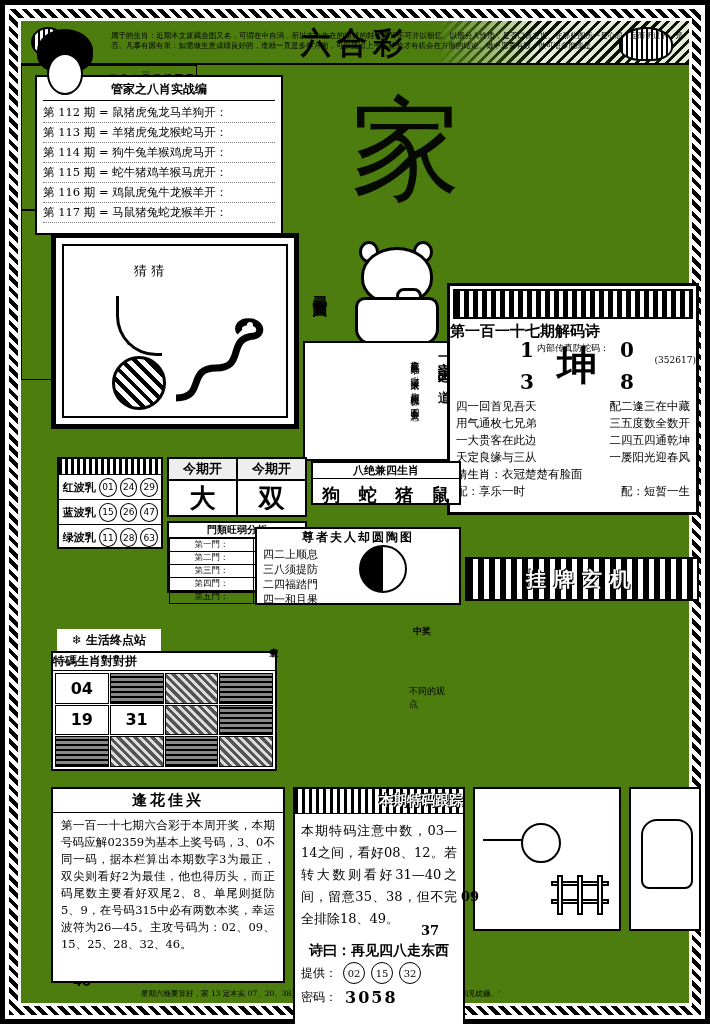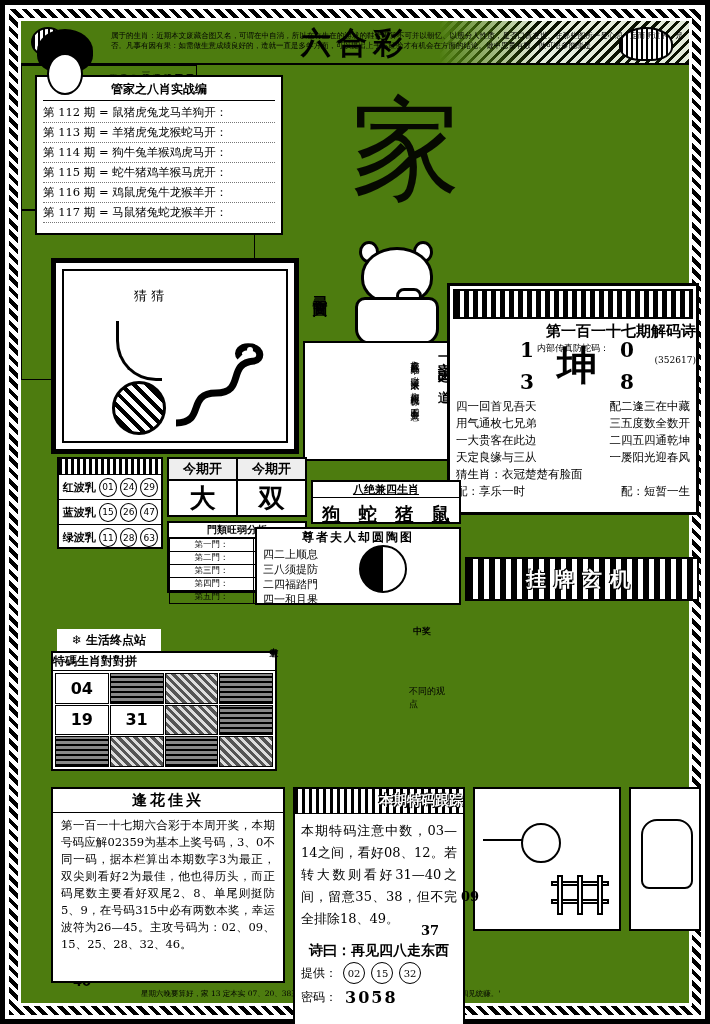--- a/index.html
+++ b/index.html
@@ -74,21 +74,21 @@
 
   
   .calli {
     position:absolute; left: 290px; top: 58px; width: 190px; height: 150px;
     font-family:"DejaVu Serif","Liberation Serif",serif;
     font-size: 110px; color:#000; text-align:center; line-height:140px;
     opacity:.92;
   }
 
   
-  #pic-box { left: 30px; top: 237px; width: 248px; height: 196px; border:5px solid #000; }
+  #pic-box { left: 30px; top: 212px; width: 248px; height: 196px; border:5px solid #000; }
   #pic-inner { position:absolute; inset:6px; border:2px solid #000; background:#fff; overflow:hidden;}
   .pic-char { position:absolute; font-size:13px; font-family:"DejaVu Serif",serif; }
   .snake {
     position:absolute; right:20px; top:52px; width:100px; height:110px;
   }
   .orb {
     position:absolute; left: 48px; top: 110px; width: 54px; height:54px; border-radius:50%;
     border:3px solid #000;
     background: repeating-linear-gradient(45deg,#000 0 4px,#fff 4px 9px);
   }
@@ -113,21 +113,21 @@
   #scroll-box { left: 282px; top: 320px; width: 160px; height: 120px; border:2px solid #000; }
   #scroll-box .vtxt{ position:absolute; right:8px; top:6px; writing-mode: vertical-rl; font-size:13px; letter-spacing:3px; font-weight:bold;}
   #scroll-box .vsmall{ position:absolute; right:40px; top:10px; writing-mode: vertical-rl; font-size:9px; line-height:12px; letter-spacing:1px; }
 
   
   #poem-box { left: 426px; top: 262px; width: 252px; height: 232px; border:3px solid #000; }
   #poem-banner{
     height: 30px; margin:3px; border:2px solid #000;
     background: repeating-linear-gradient(90deg,#000 0 5px,#fff 5px 9px);
   }
-  #poem-title{ text-align:right; font-size:15px; font-weight:bold; margin-top:3px;}
+  #poem-title{ text-align:left; font-size:15px; font-weight:bold; margin-top:3px;}
   #poem-sub{ text-align:center; font-size:9px; margin-top:1px;}
   #poem-code{ text-align:right; font-size:9px; }
   .big-kun {
     position:absolute; left: 92px; top: 52px; width: 70px; text-align:center;
     font-size: 40px; font-weight:bold; font-family:"DejaVu Serif",serif;
   }
   .digit { position:absolute; font-size:20px; font-weight:bold; font-family:"DejaVu Serif",serif;}
   #poem-lines{ position:absolute; left:6px; right:6px; top:112px; font-size:11.5px; line-height:17px;}
   #poem-lines .row{ display:flex; justify-content:space-between;}
 
@@ -146,21 +146,21 @@
   #open-box .ch{ font-size:13px; font-weight:bold; text-align:center; border-bottom:2px solid #000; padding:1px 0; background:#eee;}
   #open-box .cv{ flex:1; display:flex; align-items:center; justify-content:center; font-size:26px; font-weight:bold; font-family:"DejaVu Serif",serif;}
 
   
   #door-box { left:146px; top:500px; width:140px; height:72px; }
   #door-box .dt{ font-size:10px; font-weight:bold; text-align:center; border-bottom:1px solid #000;}
   #door-box table{ width:100%; border-collapse:collapse; font-size:8.5px;}
   #door-box td{ border:1px solid #000; text-align:center; padding:0;}
 
   
-  #zodiac-box { left:290px; top:459px; width:150px; height:44px;text-decoration:underline; }
+  #zodiac-box { left:290px; top:440px; width:150px; height:44px; }
   #zodiac-box .zt{ font-size:11px; text-align:center; border-bottom:1px solid #000; font-weight:bold;}
   #zodiac-box .zv{ display:flex; justify-content:space-around; font-size:18px; font-weight:bold; padding-top:4px; font-family:"DejaVu Serif",serif;}
 
   
   #taiji-box { left:234px; top:506px; width:206px; height:78px; }
   #taiji-box .tt{ font-size:12px; font-weight:bold; text-align:center; letter-spacing:2px;}
   .taiji{ position:absolute; right:52px; top:16px; width:48px; height:48px; border-radius:50%;
     background: linear-gradient(90deg,#000 50%, #fff 50%); border:2px solid #000;}
   #taiji-box .lines{ position:absolute; left:6px; top:18px; font-size:11px; line-height:15px;}
 

